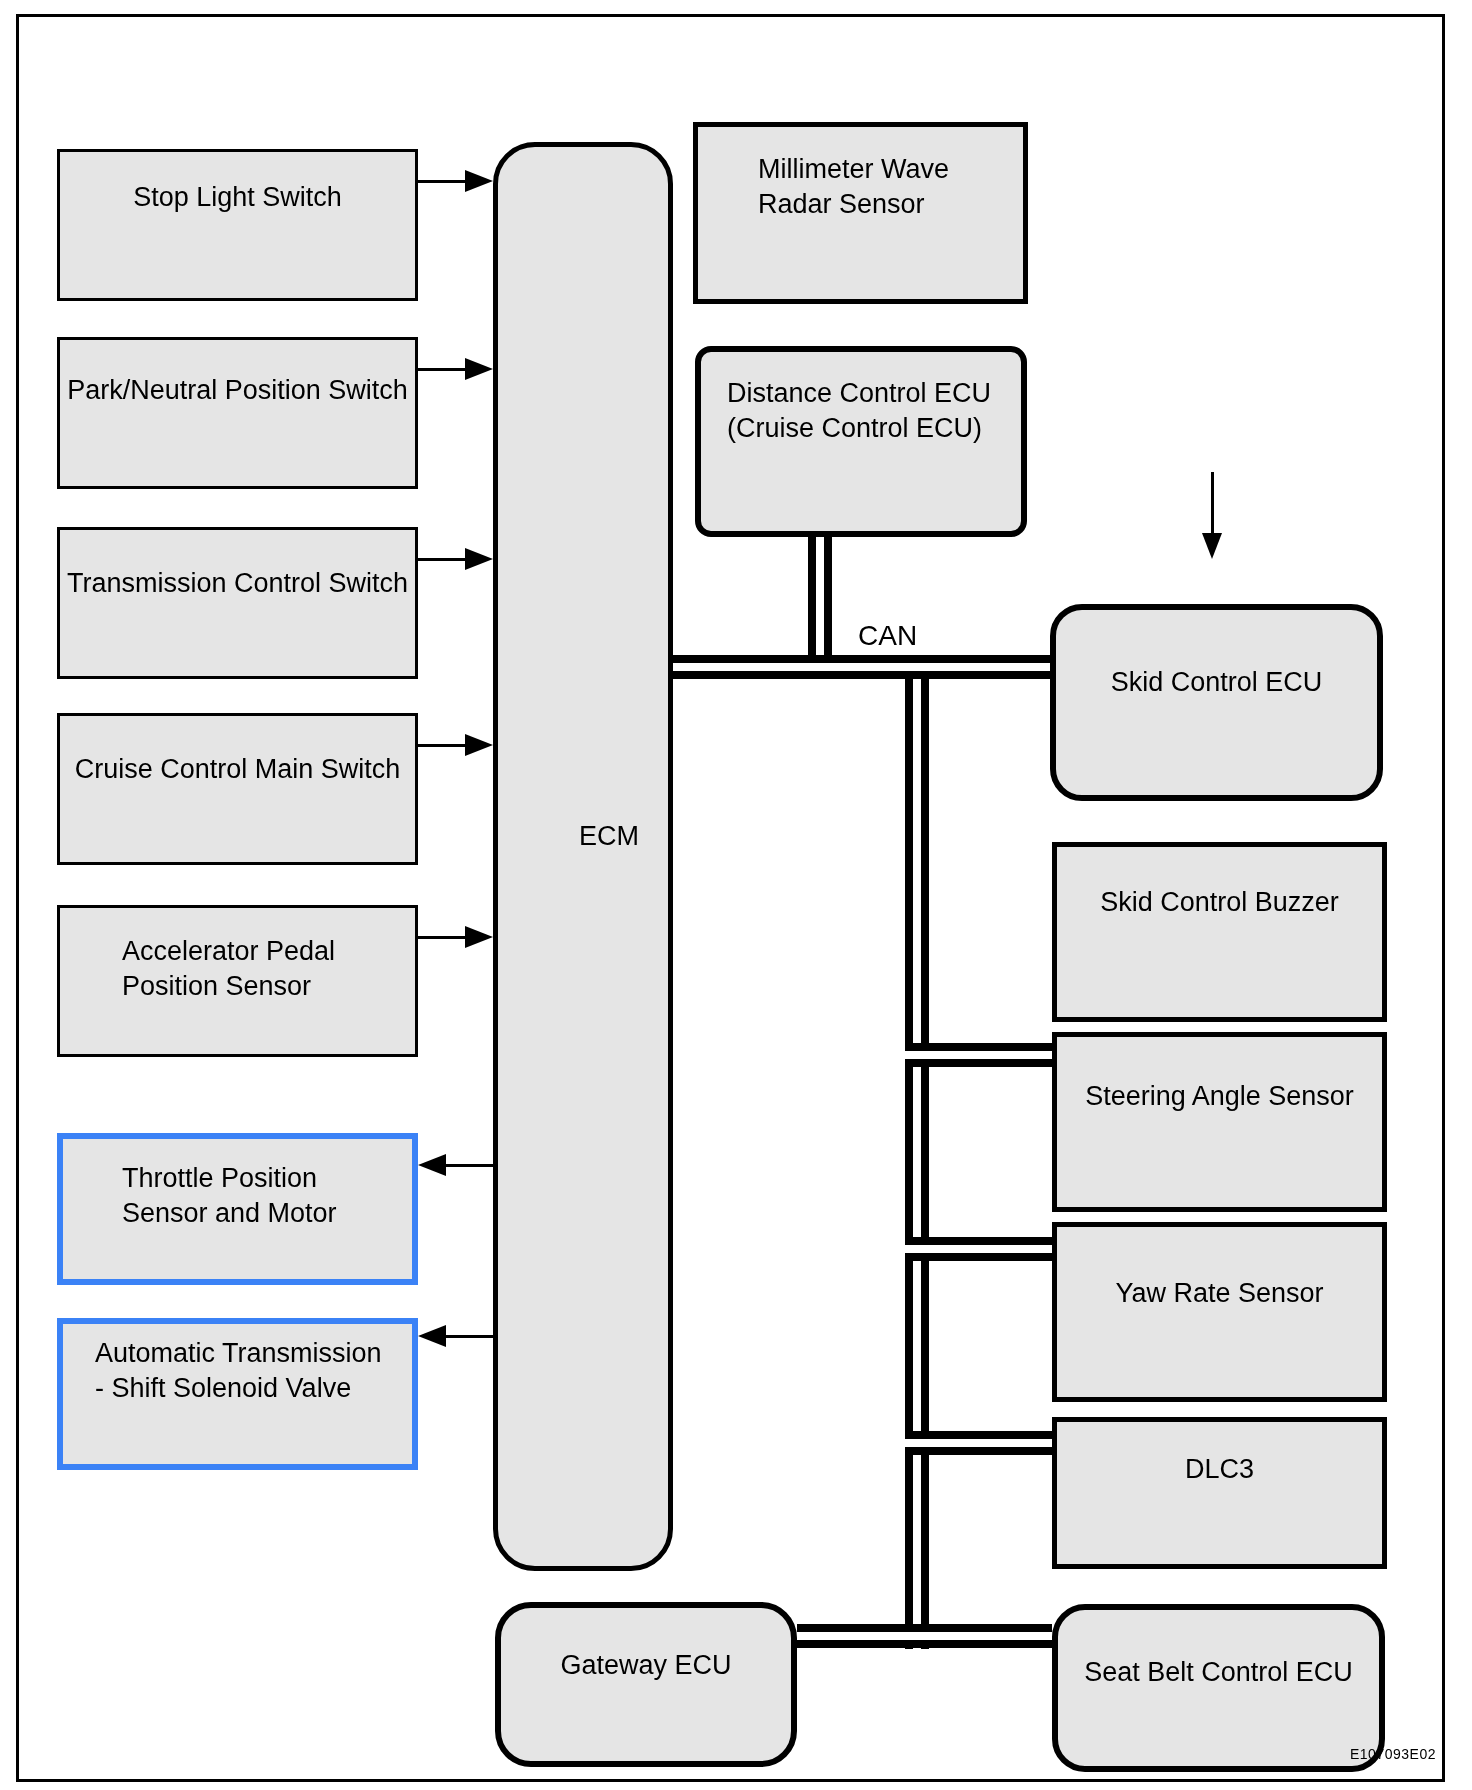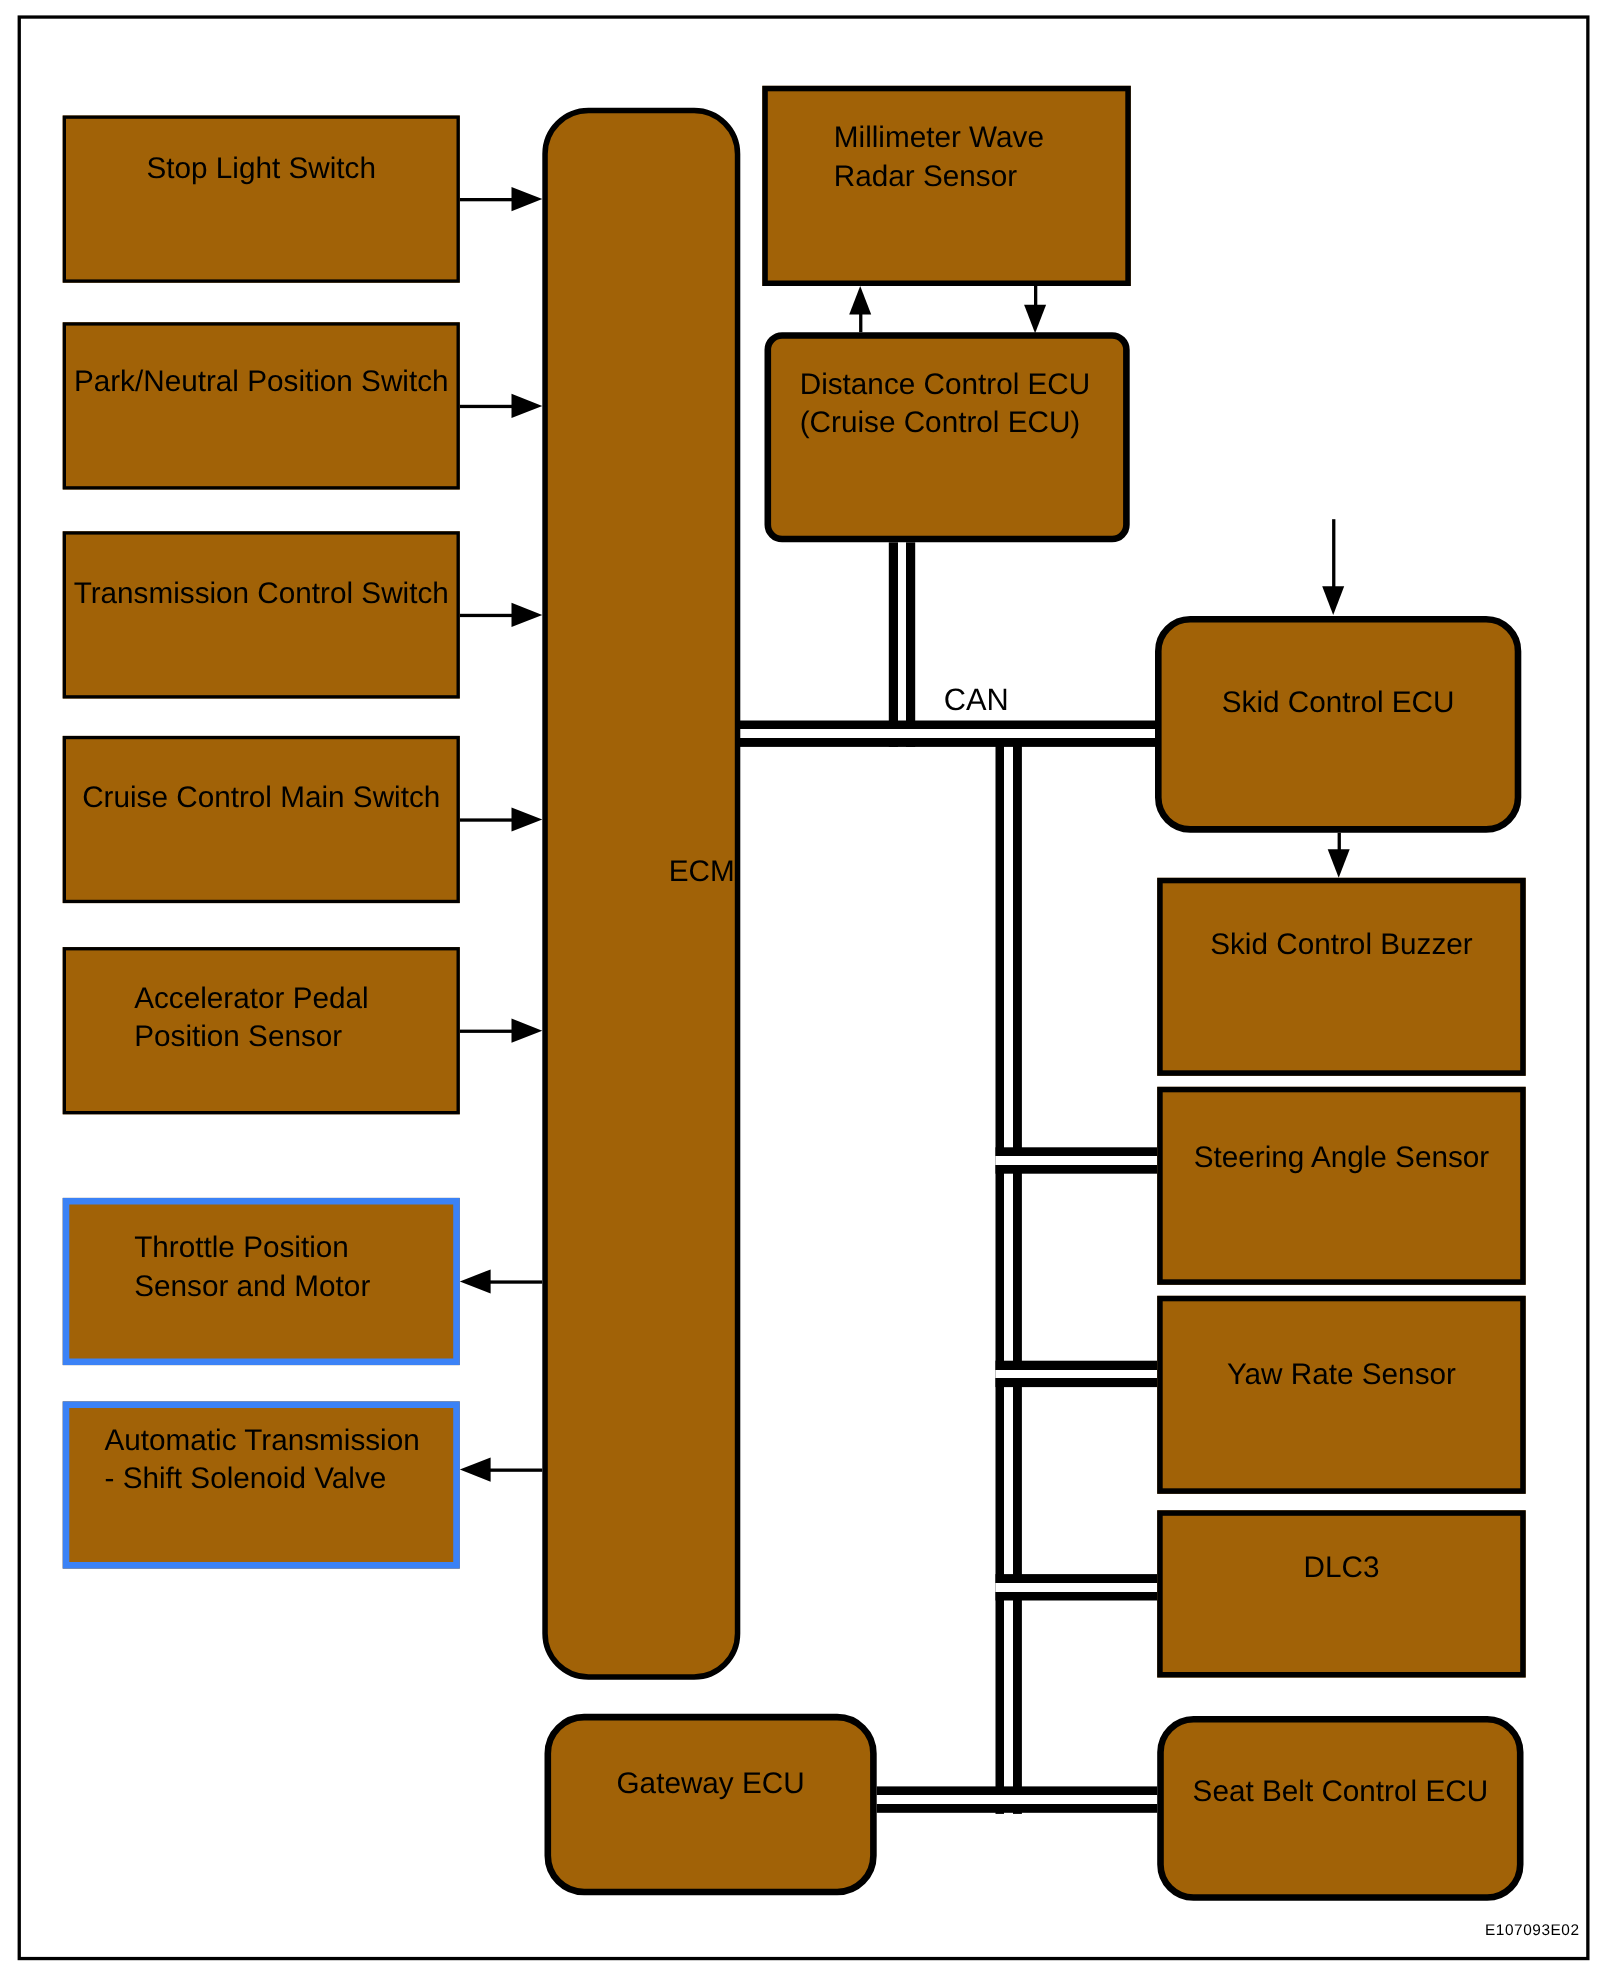--- a/index.html
+++ b/index.html
@@ -5,40 +5,40 @@
 <style>
   html,body{margin:0;padding:0;background:#ffffff;}
   #canvas{
     position:relative;width:1472px;height:1790px;background:#ffffff;
     font-family:"Liberation Sans","DejaVu Sans",sans-serif;color:#000;
     overflow:hidden;
   }
   #outer-frame{position:absolute;left:16px;top:14px;width:1423px;height:1762px;border:3px solid #000;}
 
   
-  .nbox{position:absolute;box-sizing:border-box;background:#a16207;font-size:27px;line-height:35px;}
+  .nbox{position:absolute;box-sizing:border-box;background:#e5e5e5;font-size:27px;line-height:35px;margin-top:44px;}
   .thin{border:3px solid #000;}
   .mid{border:5px solid #000;}
   .bold{border:6px solid #3b82f6;}
   .round{border:6px solid #000;border-radius:36px;}
   .tc{text-align:center;white-space:nowrap;}
 
   
   .lbox{left:57px;width:361px;height:152px;}
   #box-stop{top:105px;padding-top:28px;}
   #box-parkneutral{top:293px;padding-top:33px;}
   #box-transmission{top:483px;padding-top:36px;}
   #box-cruise{top:669px;padding-top:36px;}
   #box-accel{top:861px;padding:26px 0 0 62px;}
   #box-throttle{top:1089px;padding:22px 0 0 59px;}
   #box-autotrans{top:1274px;padding:12px 0 0 32px;}
 
   
   #box-ecm{left:493px;top:98px;width:180px;height:1429px;border:5px solid #000;border-radius:42px;}
-  #ecm-label{position:absolute;top:672px;left:0;right:0;text-align:right;padding-left:52px;font-size:27px;}
+  #ecm-label{position:absolute;top:672px;left:0;right:0;text-align:center;padding-left:52px;font-size:27px;}
 
   
   #box-mmwave{left:693px;top:78px;width:335px;height:182px;padding:25px 0 0 60px;}
   #box-distance{left:695px;top:302px;width:332px;height:191px;border-radius:16px;padding:24px 0 0 26px;}
 
   
   .rbox{left:1052px;width:335px;height:180px;}
   #box-vss{left:1045px;top:290px;width:335px;height:182px;padding-top:42px;}
   #box-skidecu{left:1050px;top:560px;width:333px;height:197px;border-radius:32px;padding-top:55px;}
   #box-buzzer{top:798px;padding-top:38px;}

